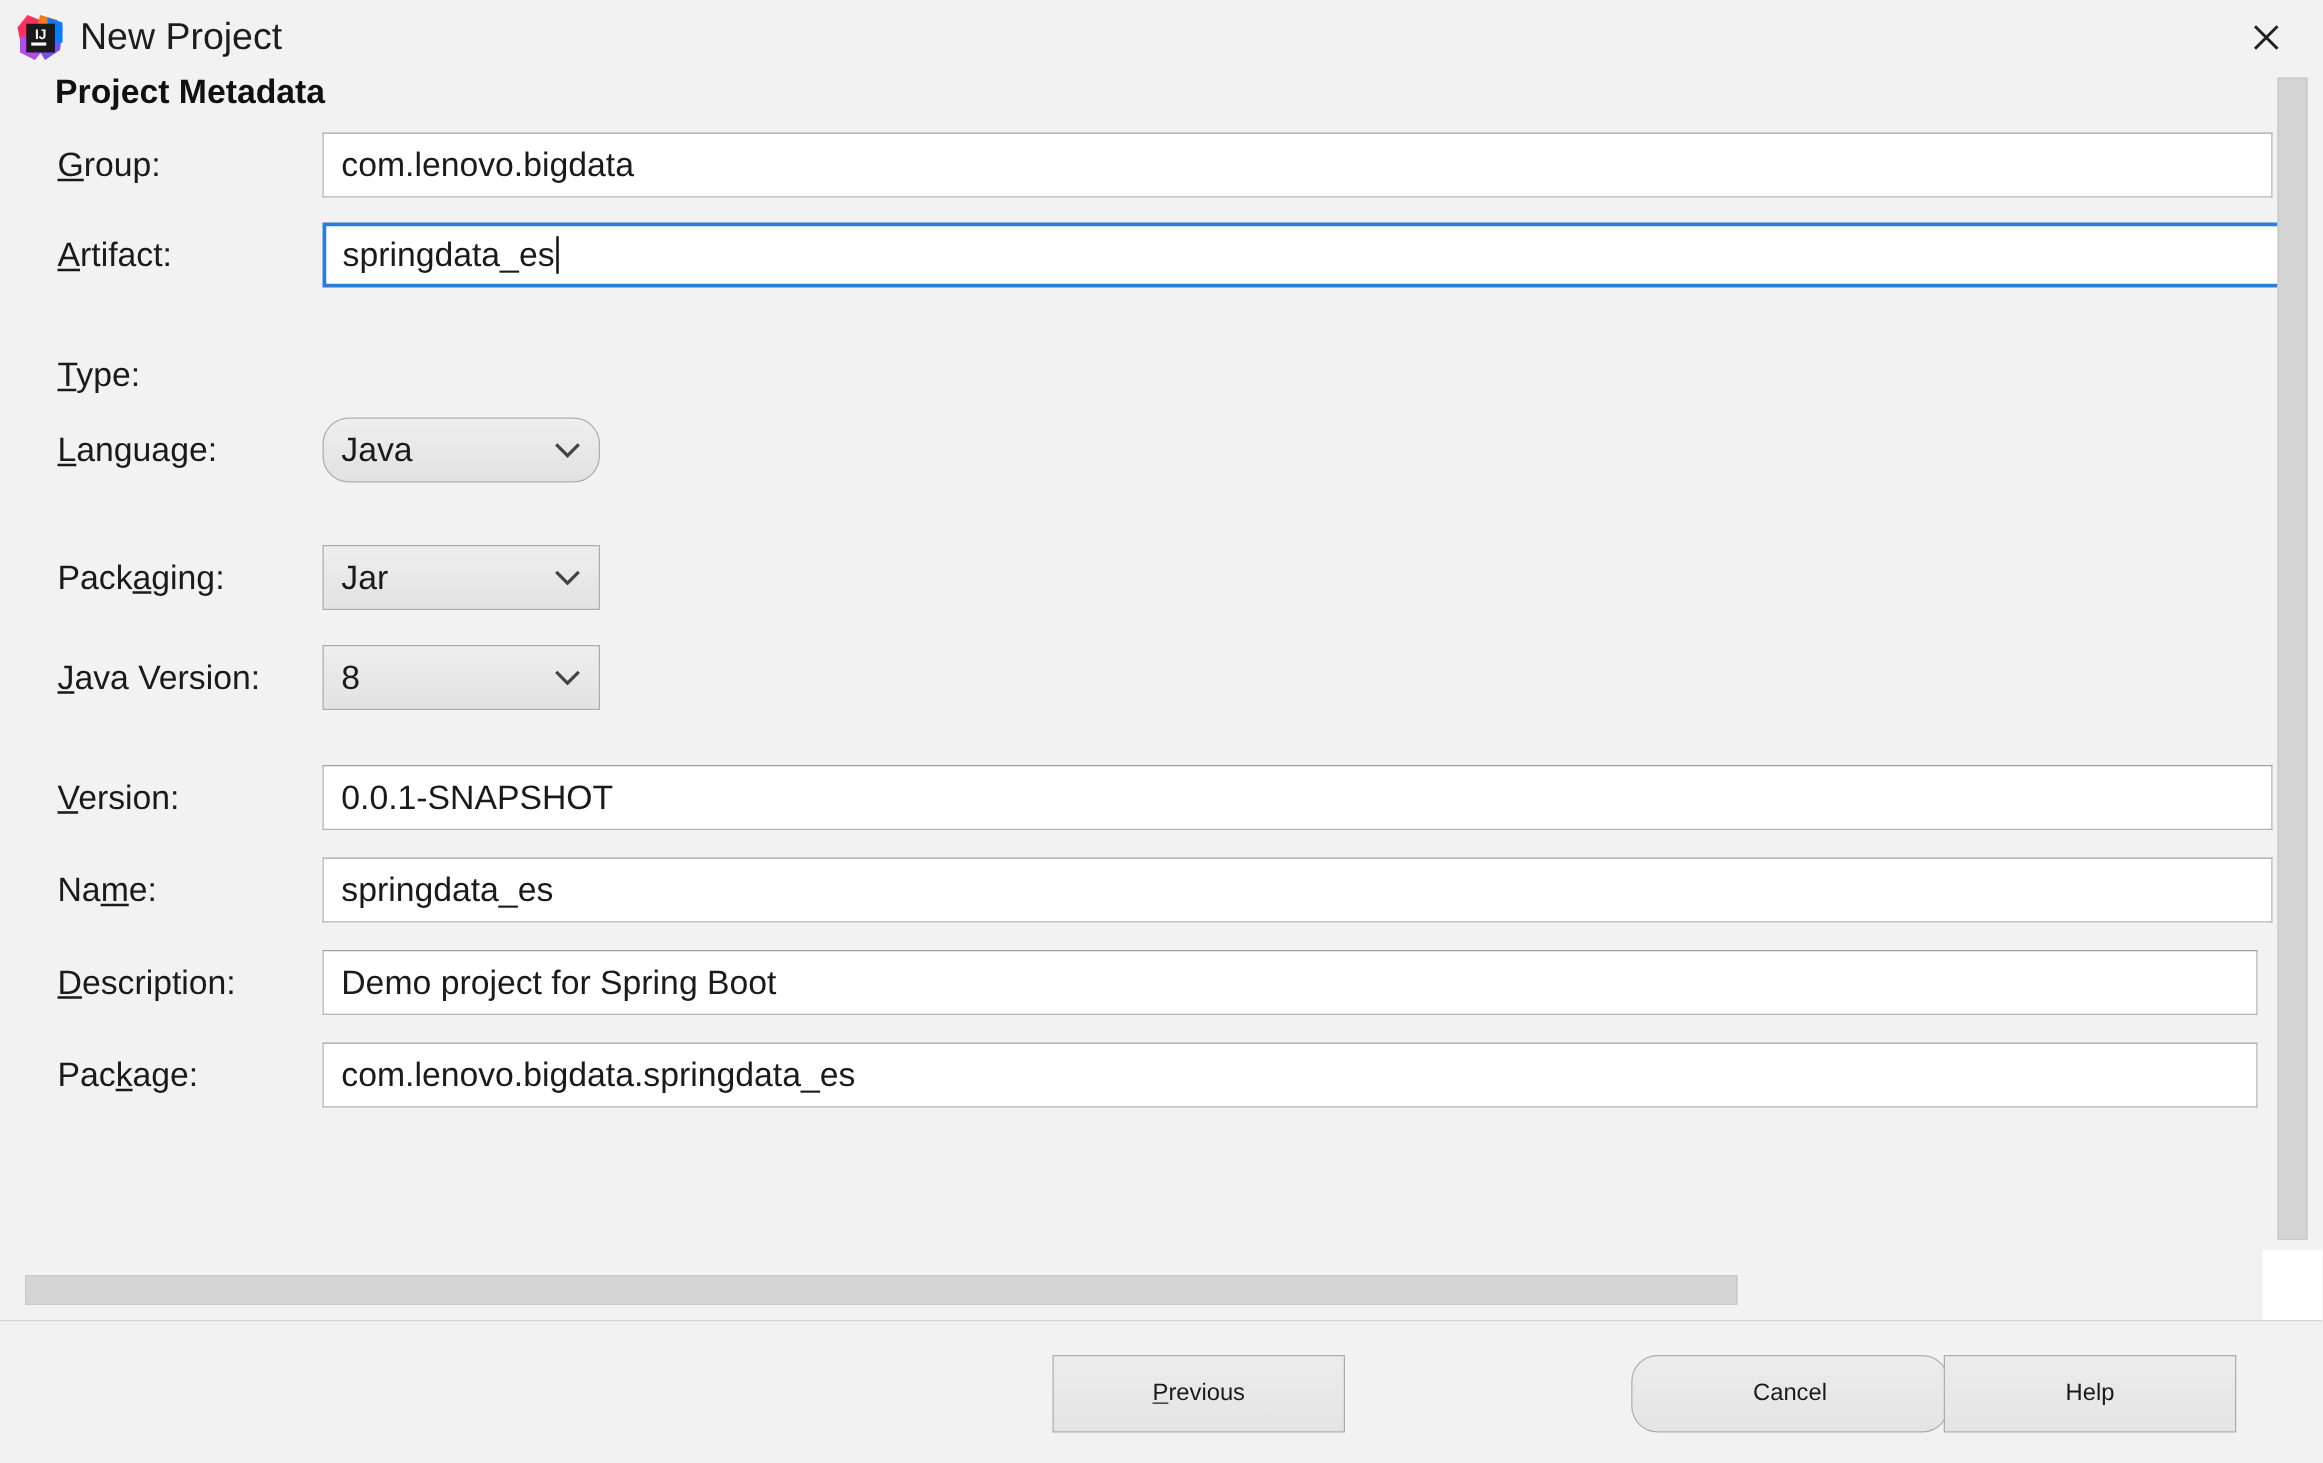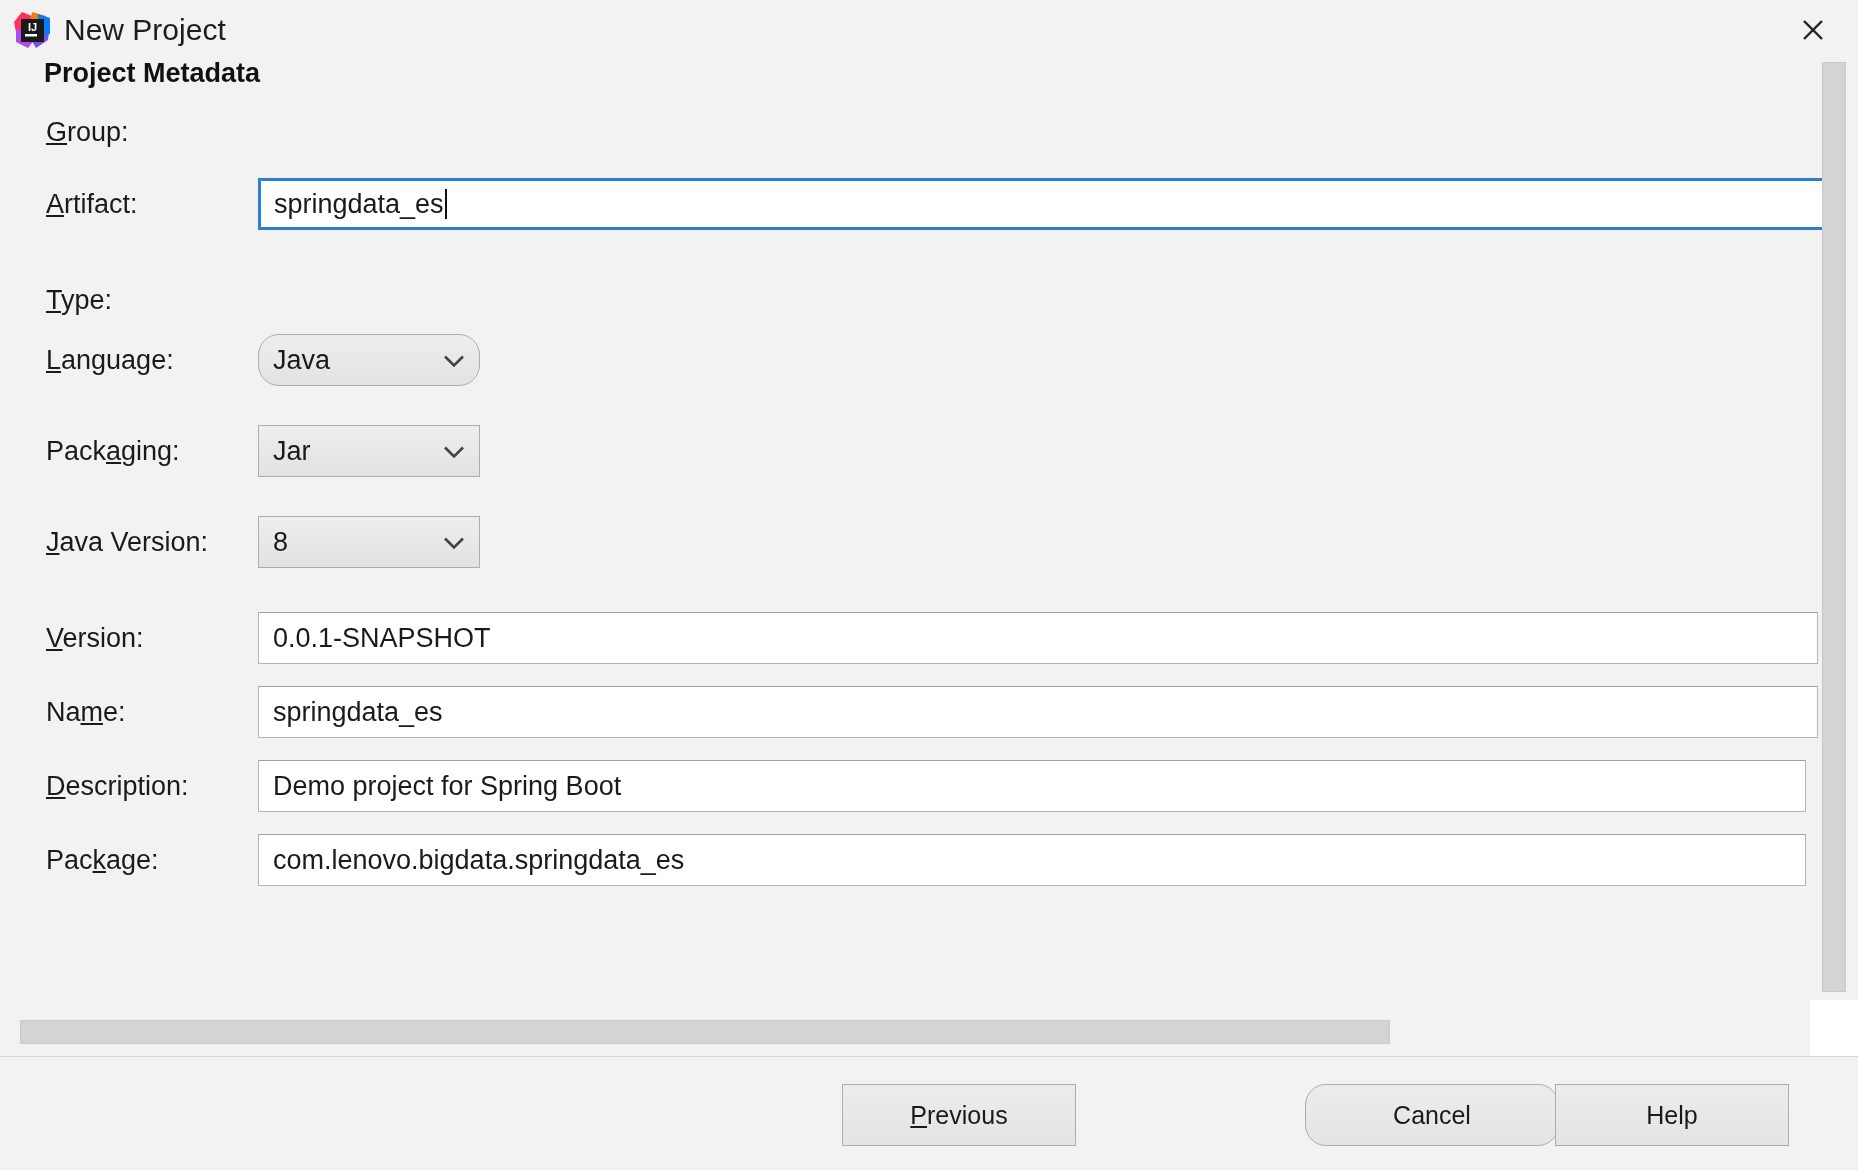--- a/index.html
+++ b/index.html
@@ -213,21 +213,21 @@
     width: 1858px;
     height: 94px;
   }
   .btn {
     position: absolute;
     top: 8px;
     height: 62px;
     background: linear-gradient(#ececec, #e4e4e4);
     border: 1px solid #adadad;
     box-sizing: border-box;
-    font-size: 25px;
+    font-size: 19px;
     color: #1a1a1a;
     display: flex;
     align-items: center;
     justify-content: center;
     cursor: pointer;
     white-space: nowrap;
   }
   .btn u { text-decoration: underline; text-underline-offset: 2px; }
   .btn.default {
     border: 4px solid #1a8ae5;
@@ -274,20 +274,23 @@
     </svg>
   </div>
 </div>
 
 <div id="step-heading">Project Metadata</div>
 
 <div id="form-area">
 
   <div class="row" style="top:8px;">
     <div class="lbl"><u>G</u><span>roup:</span></div>
+    <div class="tfield" style="width:1560px;">
+      <span class="val">com.lenovo.bigdata</span>
+    </div>
   </div>
 
   <div class="row" style="top:80px;">
     <div class="lbl"><u>A</u><span>rtifact:</span></div>
     <div class="tfield focused" style="width:1572px;">
       <span class="val">springdata_es</span>
         <span class="caret"></span>
     </div>
   </div>
 
@@ -300,21 +303,21 @@
     <div class="combo" style="left:258px; width:222px;border-radius:21px;">
       <span class="val">Java</span>
       <span class="chev">
         <svg width="22" height="13" viewBox="0 0 22 13">
           <polyline points="2,2 11,11 20,2" fill="none" stroke="#444" stroke-width="2.6"></polyline>
         </svg>
       </span>
     </div>
   </div>
 
-  <div class="row" style="top:327px;">
+  <div class="row" style="top:338px;">
     <div class="lbl"><span>Pack</span><u>a</u><span>ging:</span></div>
     <div class="combo" style="left:258px; width:222px;">
       <span class="val">Jar</span>
       <span class="chev">
         <svg width="22" height="13" viewBox="0 0 22 13">
           <polyline points="2,2 11,11 20,2" fill="none" stroke="#444" stroke-width="2.6"></polyline>
         </svg>
       </span>
     </div>
   </div>

